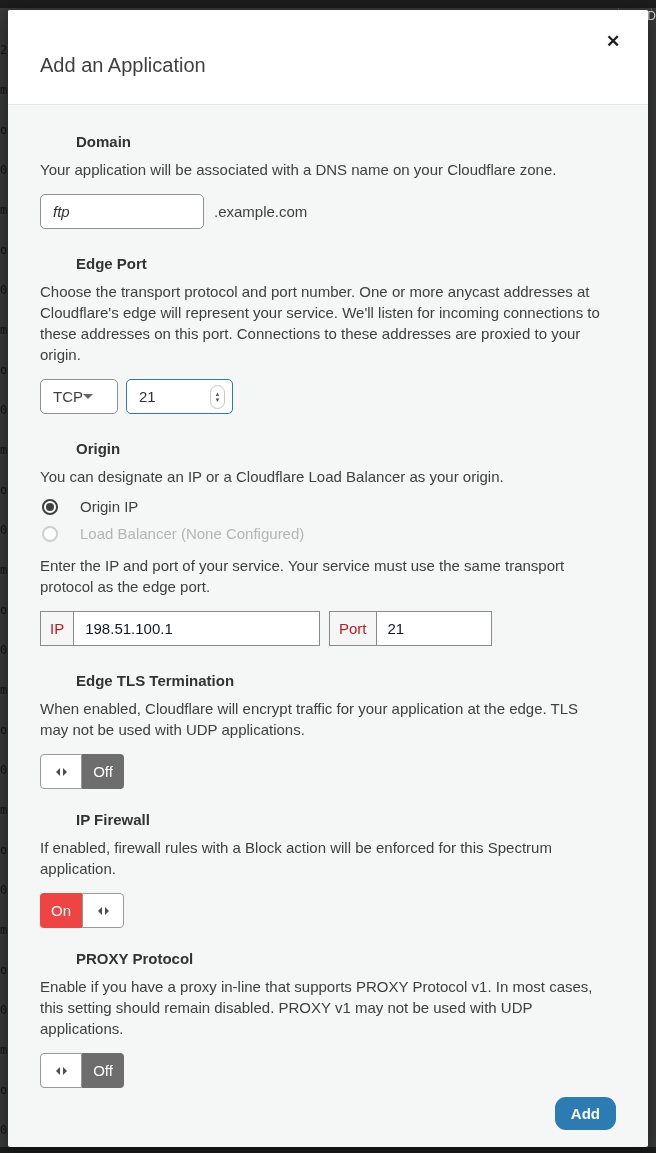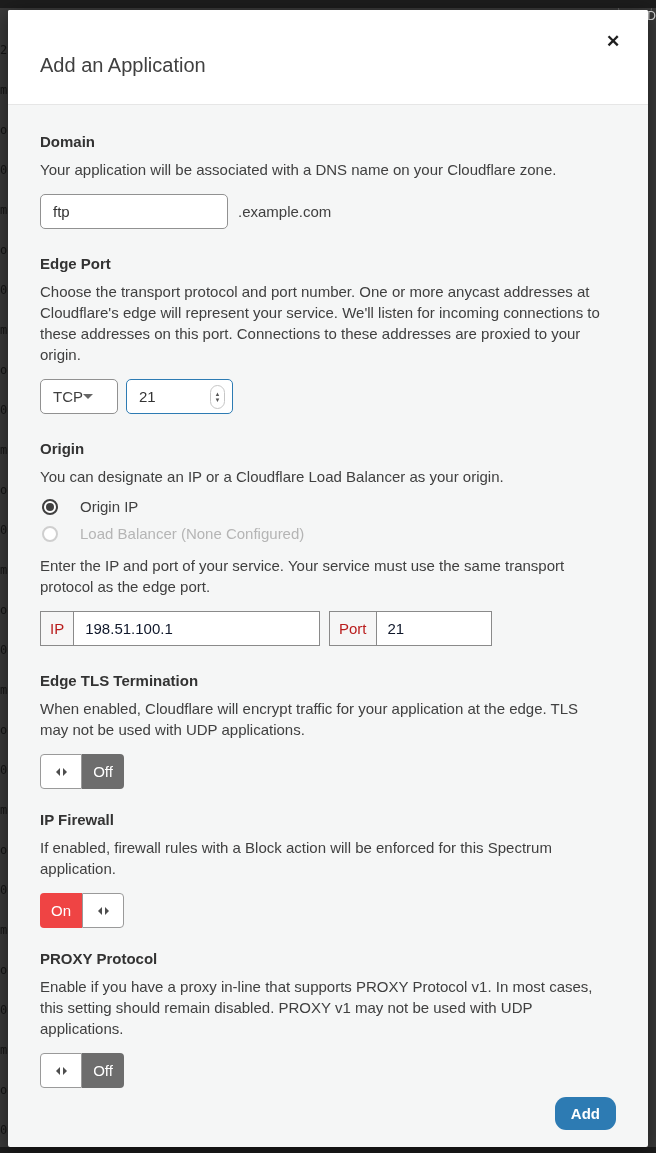--- a/index.html
+++ b/index.html
@@ -41,31 +41,31 @@
   .modal-title { font-size:20px; font-weight:400; color:#404040; }
   .close-btn {
     position:absolute; top:20px; right:24px; width:22px; height:22px;
     display:flex; align-items:center; justify-content:center;
     font-size:17px; font-weight:700; color:#1f1f1f; cursor:pointer;
   }
   .modal-body { padding:28px 32px 18px 32px; }
   .section { margin-top:26px; }
   .section.first { margin-top:0; }
   .section.tight { margin-top:22px; }
-  .section-heading { font-size:15px; font-weight:700; color:#333333; line-height:18px; margin-bottom:8px; }
+  .section-heading { font-size:15px; font-weight:700; color:#333333; line-height:18px; margin-bottom:8px;margin-left:36px; }
   .section-desc { font-size:15px; color:#404040; line-height:21px; margin-bottom:14px; white-space:pre-line; }
   .desc-mb6 { margin-bottom:6px; }
   
   .domain-row { display:flex; align-items:center; gap:10px; }
   .text-input {
     height:35px; border:1px solid #919191; border-radius:5px;
     background:#fff; padding:0 12px; font-size:15px; color:#333;
     font-family:"Liberation Sans", sans-serif; outline:none;
   }
-  .domain-input { width:188px; }
+  .domain-input { width:164px;font-style:italic; }
   .domain-suffix { font-size:15px; color:#404040; }
   
   .edgeport-row { display:flex; gap:8px; align-items:center; }
   .select-box {
     width:78px; height:35px; background:#fff; border:1px solid #919191; border-radius:5px;
     display:flex; align-items:center; justify-content:flex-start;
     padding:0 10px 0 12px; font-size:15px; color:#3f3f3f; cursor:pointer;
   }
   .caret-down {
     width:0; height:0; border-left:5px solid transparent; border-right:5px solid transparent;

